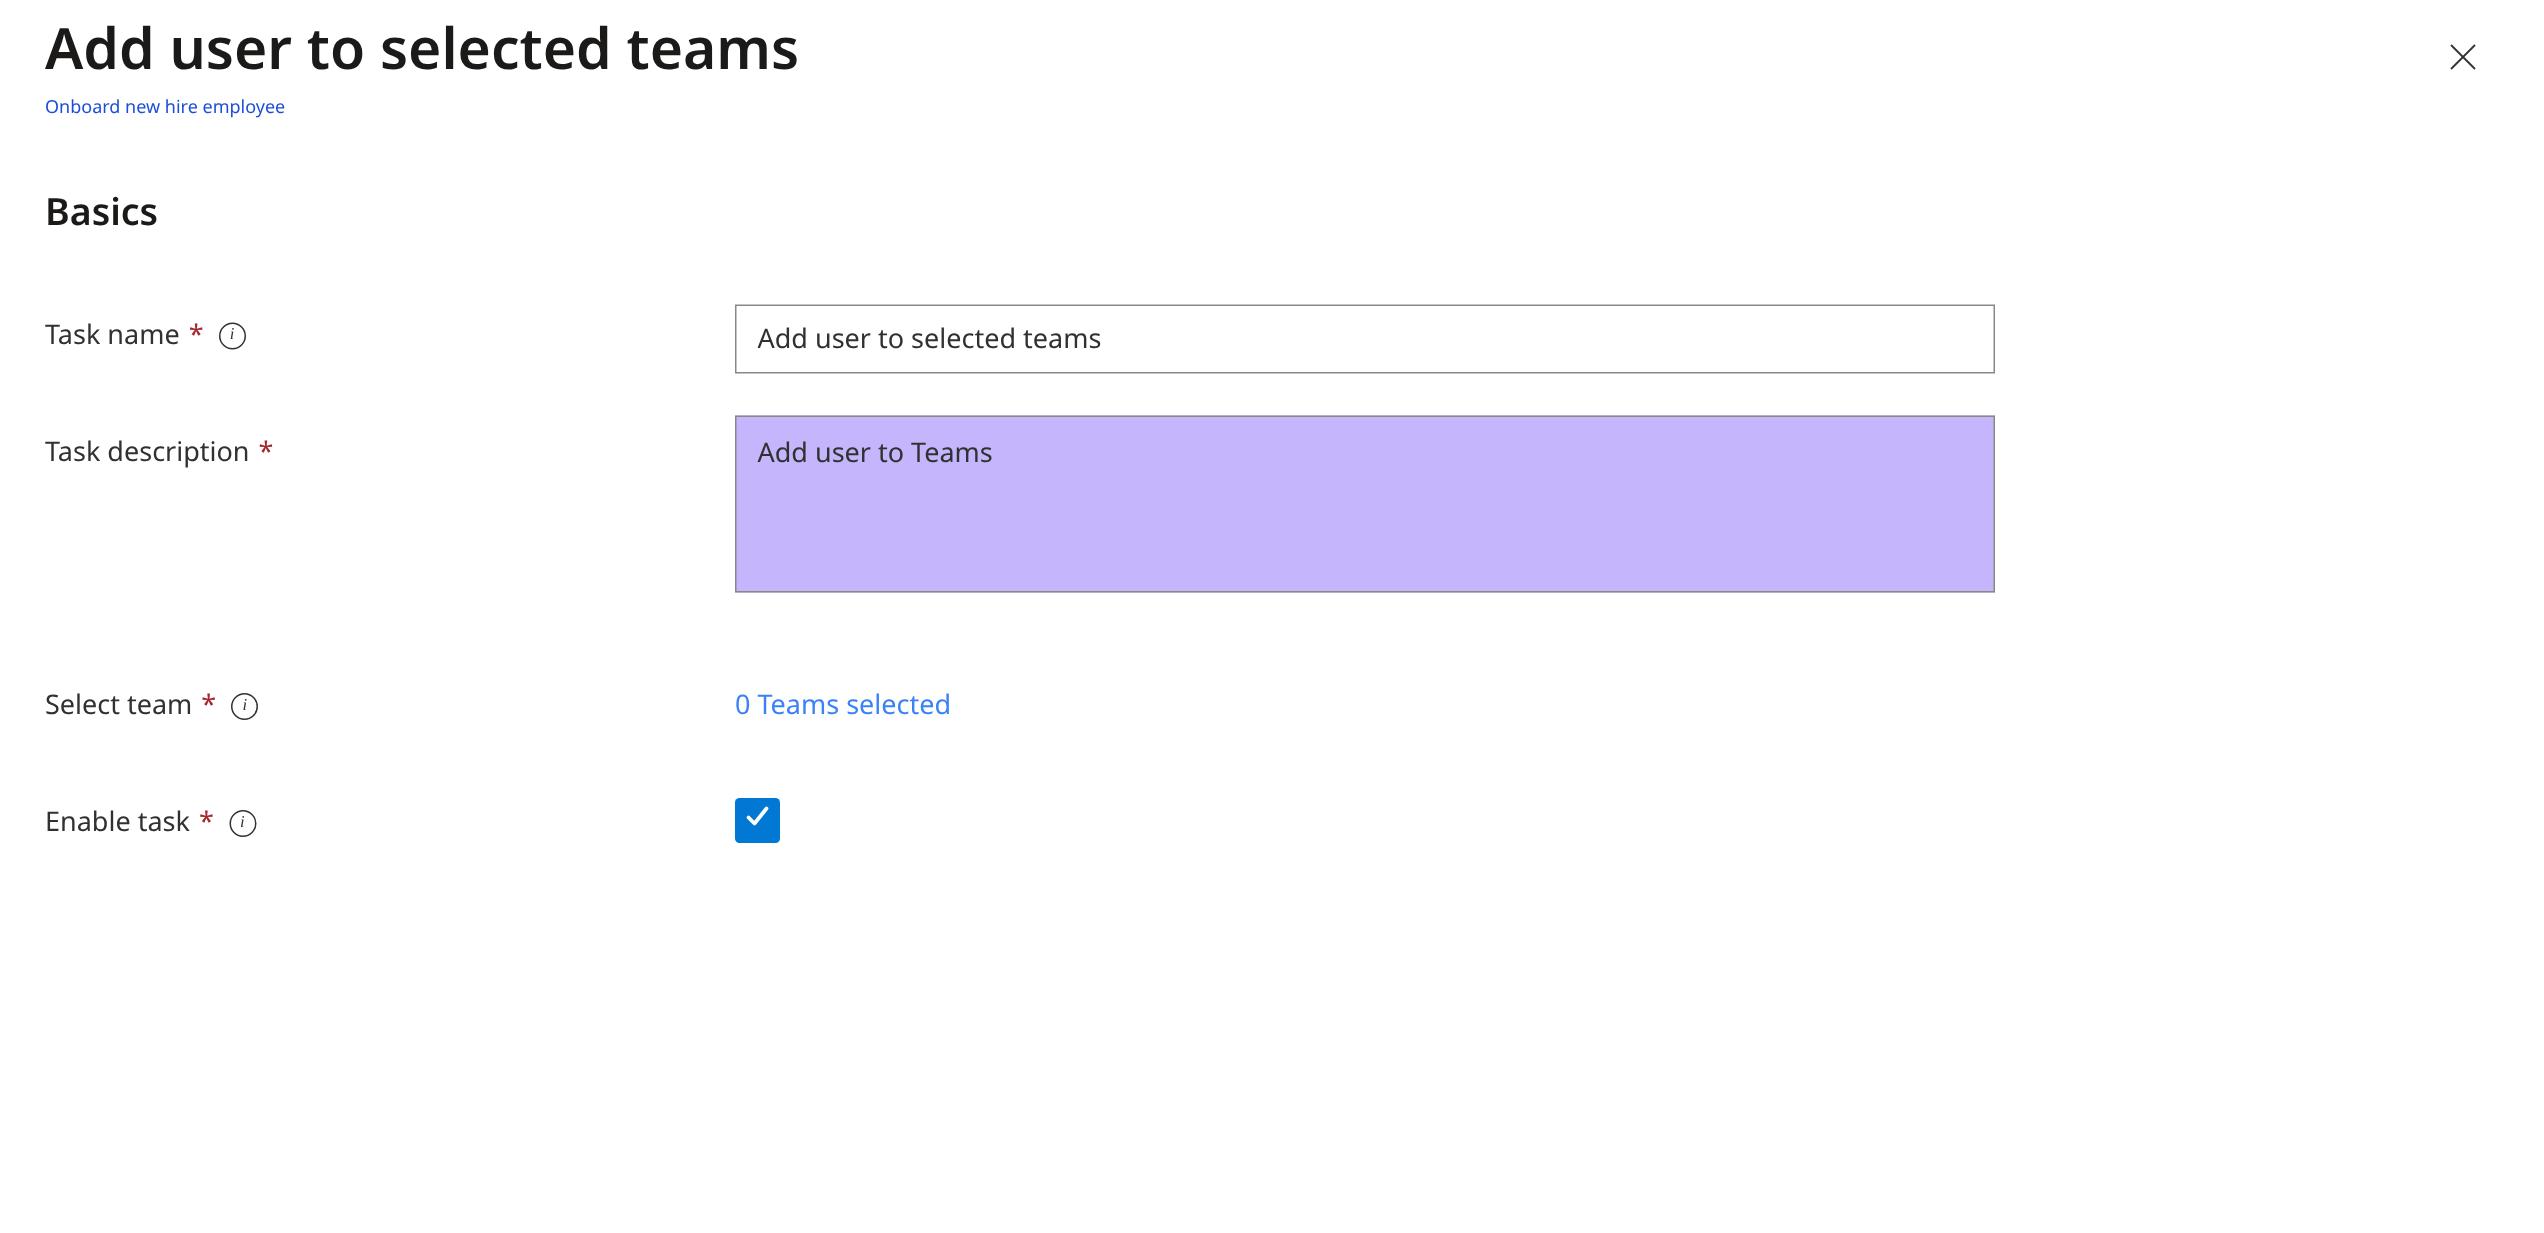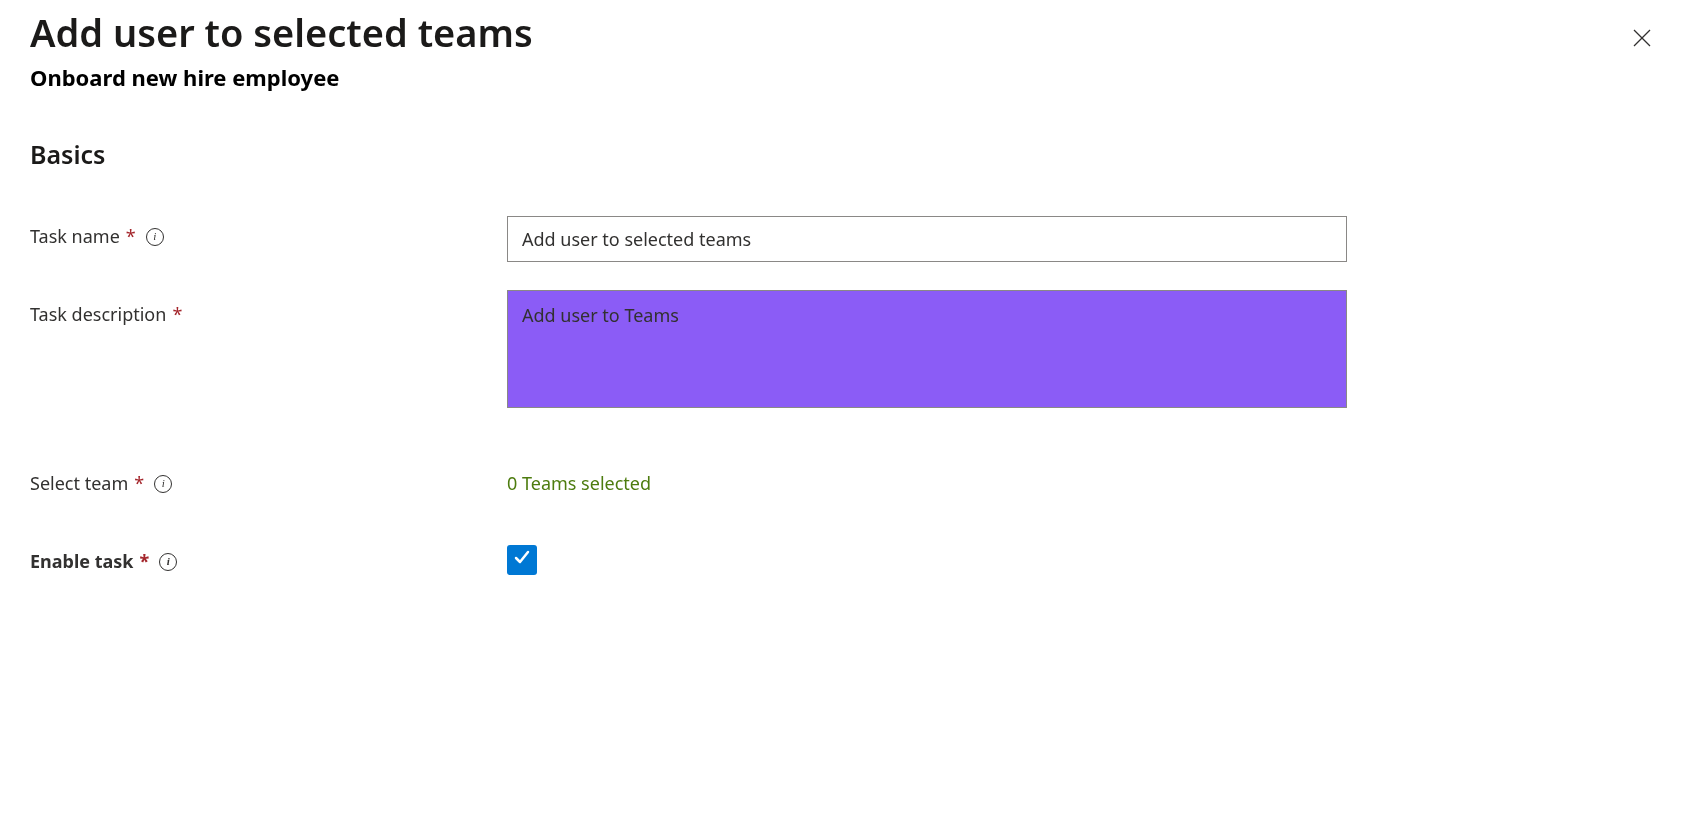--- a/index.html
+++ b/index.html
@@ -23,23 +23,23 @@
       flex: 1;
     }
     .page-title {
       font-size: 38px;
       font-weight: 600;
       line-height: 1.2;
       color: #1b1a19;
       margin-bottom: 6px;
     }
     .page-subtitle {
-      font-size: 22px;
-      font-weight: 700;
-      color: #000000;
+      font-size: 12px;
+      font-weight: 400;
+      color: #1d4ed8;
     }
     .close-btn {
       background: none;
       border: none;
       cursor: pointer;
       padding: 6px;
       display: flex;
       align-items: center;
       justify-content: center;
       margin-top: 12px;
@@ -55,38 +55,36 @@
       font-size: 25px;
       font-weight: 600;
       color: #1b1a19;
       margin-bottom: 45px;
       margin-top: 44px;
     }
     .form-row {
       display: flex;
       align-items: flex-start;
       margin-bottom: 28px;
-      gap: 17px;
     }
     .form-label-col {
       width: 460px;
       flex-shrink: 0;
       display: flex;
       align-items: center;
       font-size: 18px;
       color: #323130;
       padding-top: 8px;
     }
     .form-label-col.top-align-label {
        padding-top: 12px;
        align-items: center;
     }
     .form-label-col.checkbox-align {
       padding-top: 4px;
-      font-weight: bold;
     }
     .required {
       color: #a4262c;
       margin-left: 6px;
     }
     .info-icon {
       display: inline-flex;
       align-items: center;
       justify-content: center;
       width: 18px;
@@ -119,27 +117,27 @@
     .textarea-input {
       width: 100%;
       height: 118px;
       border: 1px solid #8a8886;
       padding: 12px 14px;
       font-size: 18px;
       font-family: inherit;
       color: #323130;
       resize: none;
       outline: none;
-      background: #8b5cf6;
+      background: #c4b5fd;
     }
     .section-configure {
       margin-top: 50px;
     }
     .link-text {
-      color: #4d7c0f;
+      color: #3b82f6;
       font-size: 18px;
       cursor: pointer;
       display: inline-block;
       padding-top: 8px;
     }
     .checkbox-wrap {
       display: flex;
       align-items: center;
     }
     .checkbox {

